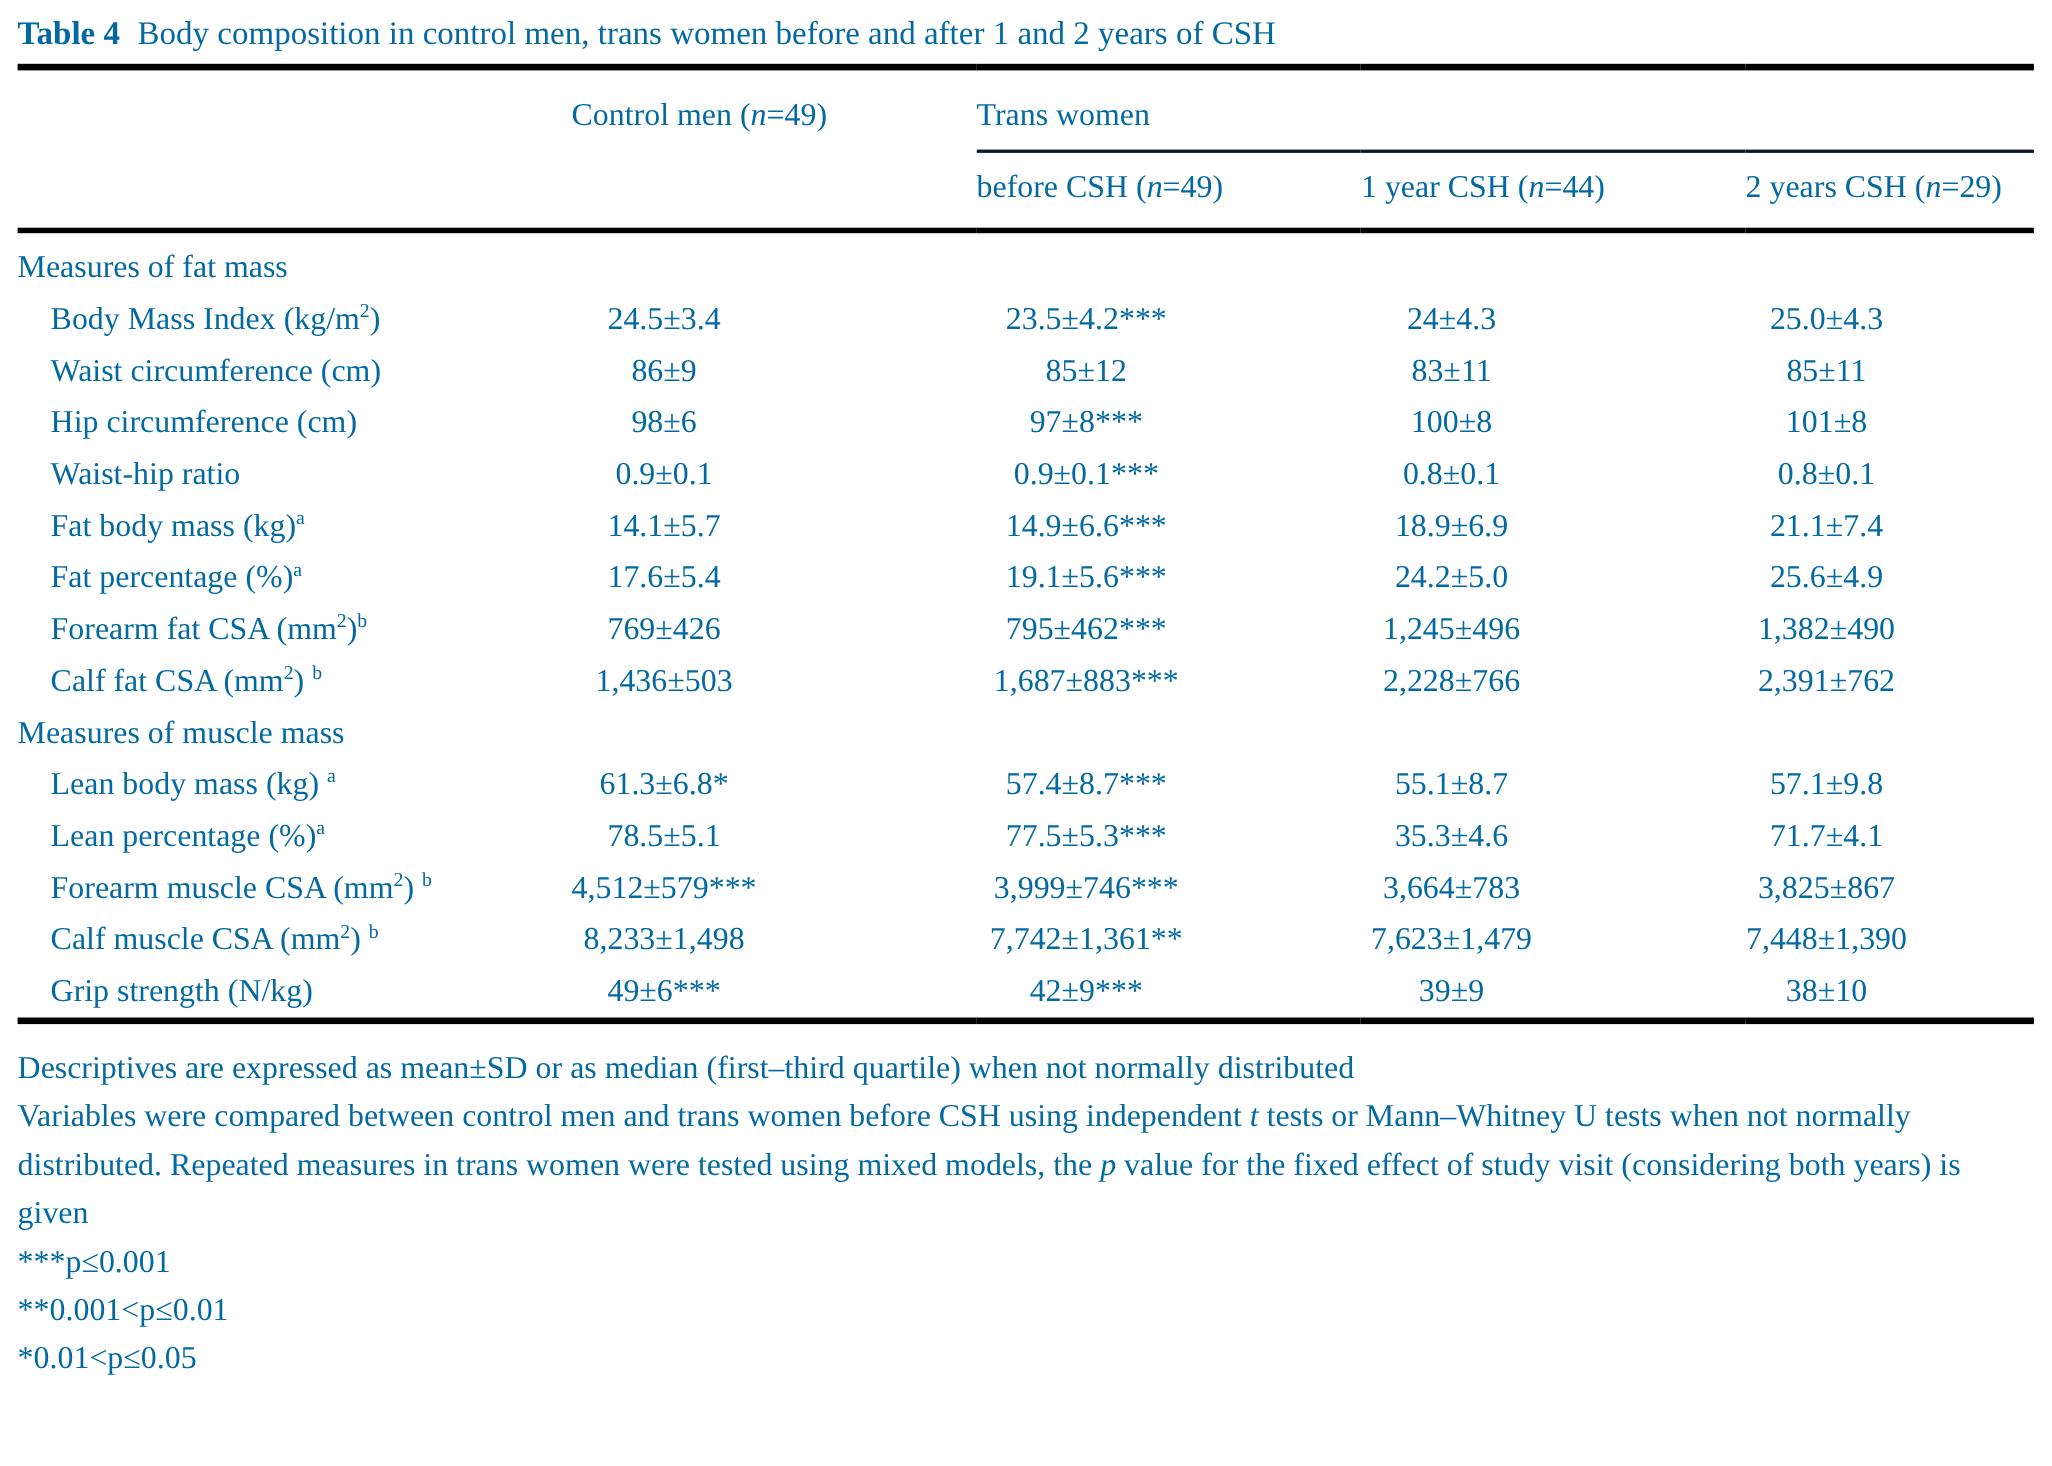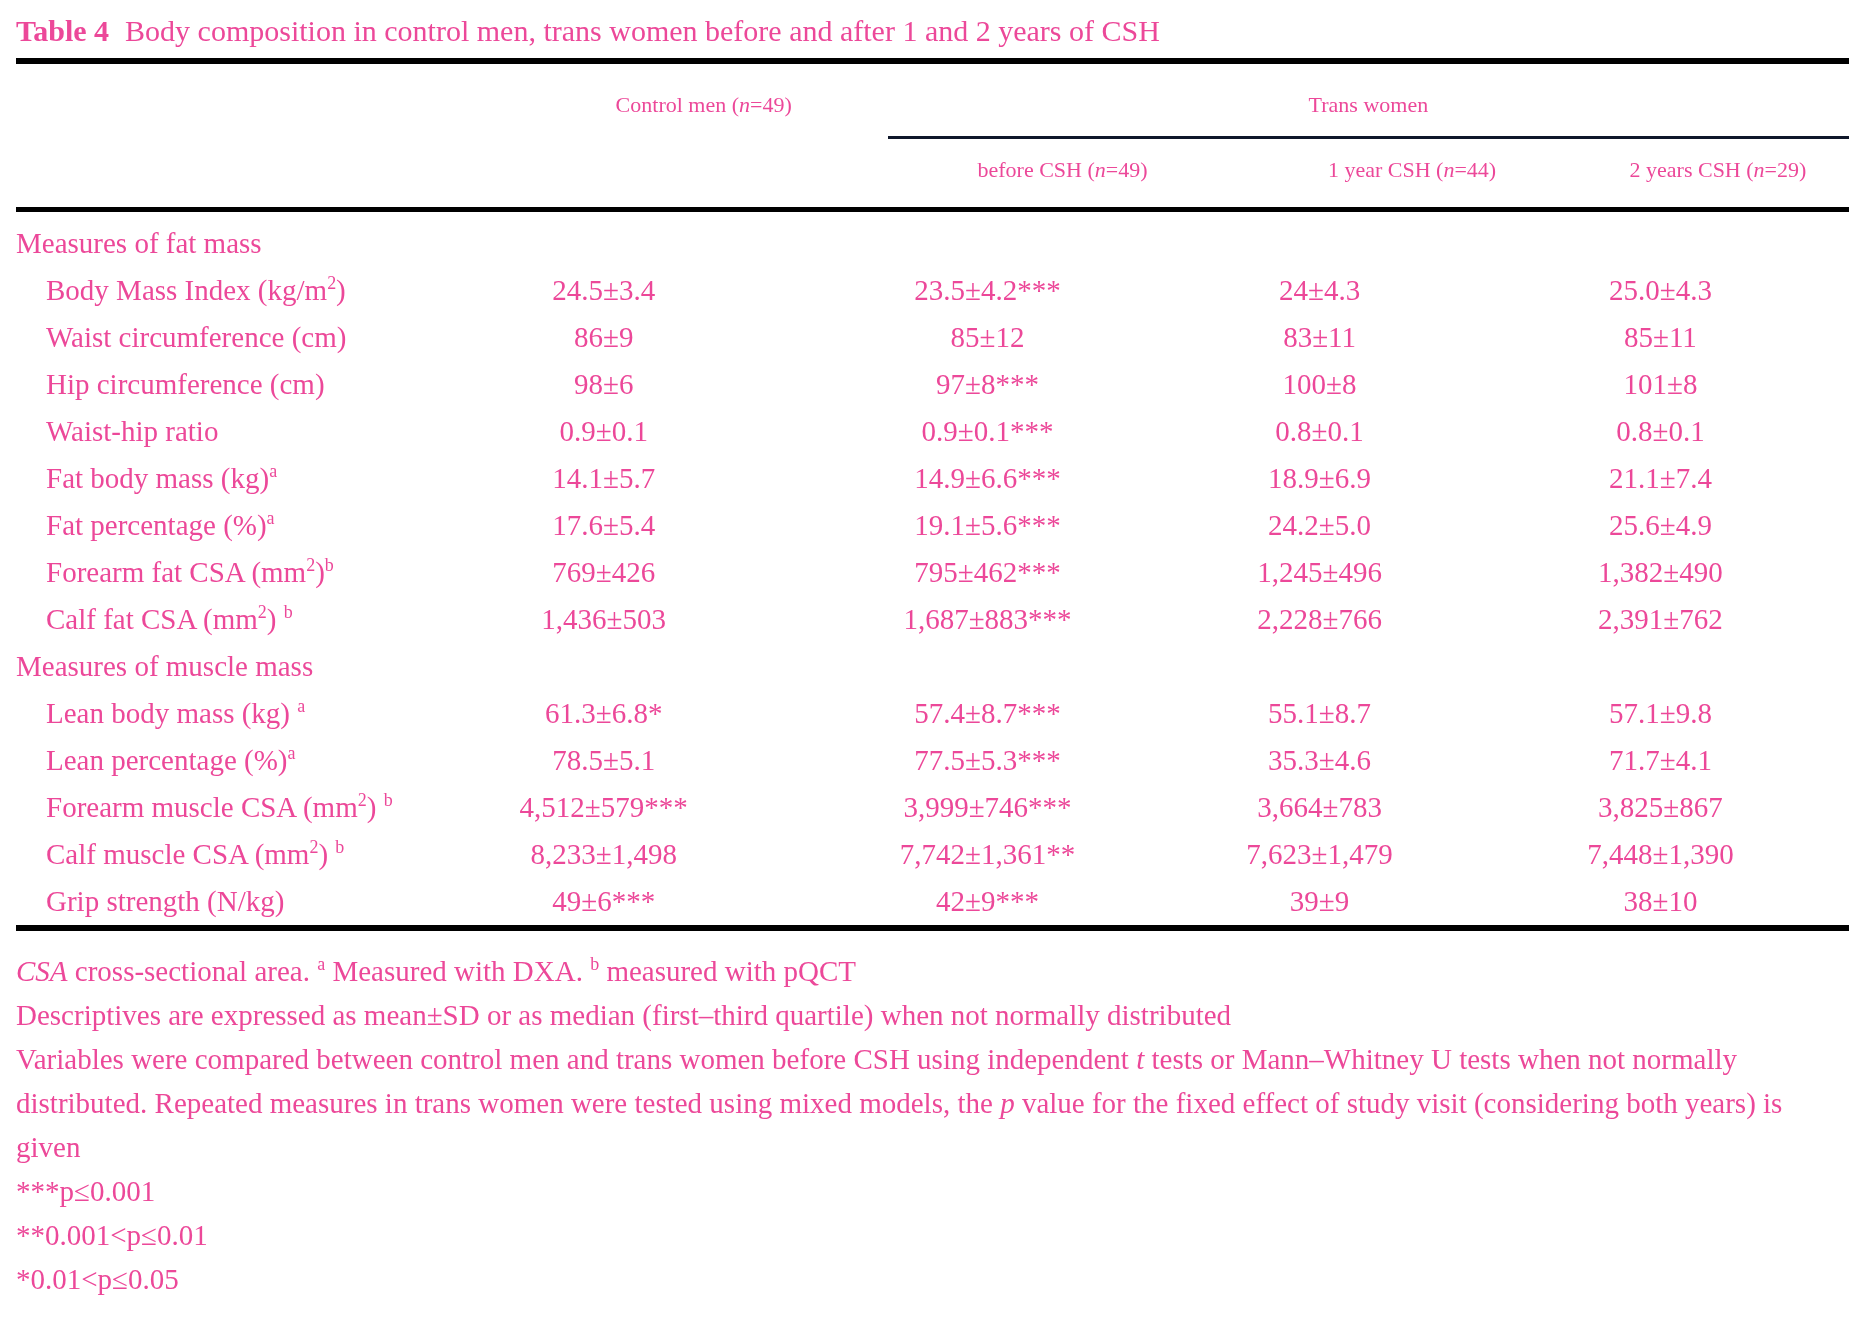--- a/index.html
+++ b/index.html
@@ -1,39 +1,39 @@
 <!DOCTYPE html>
 <html><head>
 <meta charset="utf-8">
 <style>
   html, body { margin: 0; padding: 0; background: #ffffff; }
   .page {
     width: 1865px; height: 1333px; box-sizing: border-box;
-    background: #ffffff; color: #ec4899;
+    background: #ffffff; color: #0369a1;
     padding: 10px 16px 0 16px;
     font-family: "Liberation Serif", "DejaVu Serif", serif;
     overflow: hidden;
   }
   .caption { font-size: 30px; line-height: 38px; margin: 2px 0 0 0; }
   .caption .cap-label { font-weight: bold; margin-right: 16px; }
 
   table.data {
     width: 100%; border-collapse: collapse; margin-top: 8px;
     border-top: 6px solid #000; border-bottom: 6px solid #000;
   }
   .c-label { width: 27.9%; }
   .c-control { width: 19.6%; }
   .c-before { width: 19.1%; }
   .c-y1 { width: 19.1%; }
   .c-y2 { width: 14.3%; }
 
   thead { border-bottom: 5px solid #000; }
   th {
-    font-weight: normal; font-size: 22px; line-height: 30px;
-    text-align: center; vertical-align: top; padding: 0;
+    font-weight: normal; font-size: 29px; line-height: 30px;
+    text-align: left; vertical-align: top; padding: 0;
   }
   th.th-top { padding-top: 26px; }
   th.group-head { border-bottom: 3px solid #0f172a; padding-bottom: 16px; }
   th.sub-head { padding: 16px 0 22px 0; }
 
   td { font-size: 29px; line-height: 30px; padding: 8px 0 9px 0; vertical-align: baseline; }
   tbody tr.first-row td { padding-top: 16px; font-family: Liberation Serif, serif; }
   td.lbl { padding-left: 30px; }
   td.section { padding-left: 0; }
   td.val { text-align: center; }
@@ -186,21 +186,20 @@
         <td class="val v1">49±6***</td>
         <td class="val v2">42±9***</td>
         <td class="val v3">39±9</td>
         <td class="val v4">38±10</td>
       </tr>
 
     </tbody>
   </table>
 
   <div class="footnotes">
-    <p><i>CSA</i><span> cross-sectional area. </span><sup>a</sup><span> Measured with DXA. </span><sup>b</sup><span> measured with pQCT</span></p>
     <p>Descriptives are expressed as mean±SD or as median (first–third quartile) when not normally distributed</p>
     <p><span>Variables were compared between control men and trans women before CSH using independent </span><i>t</i><span> tests or Mann–Whitney U tests when not normally distributed. Repeated measures in trans women were tested using mixed models, the </span><i>p</i><span> value for the fixed effect of study visit (considering both years) is given</span></p>
     <p>***p≤0.001</p>
     <p>**0.001&lt;p≤0.01</p>
     <p>*0.01&lt;p≤0.05</p>
   </div>
 
 </div>
 
 </body></html>

